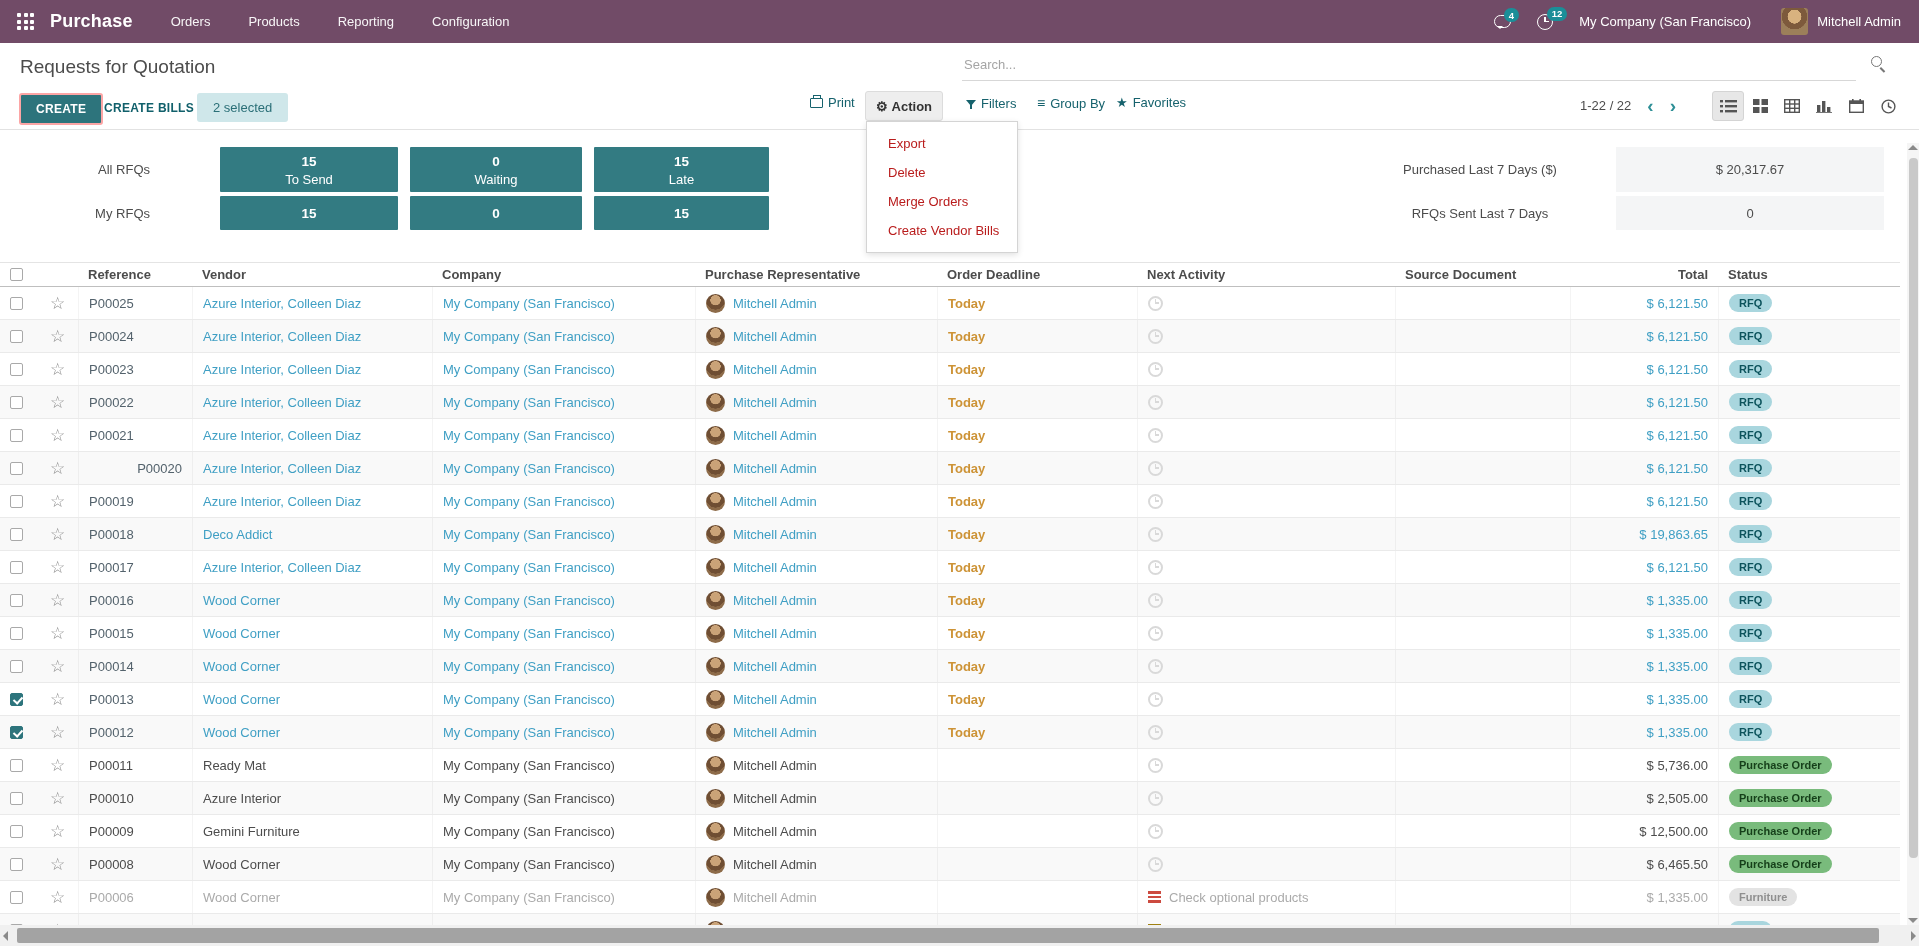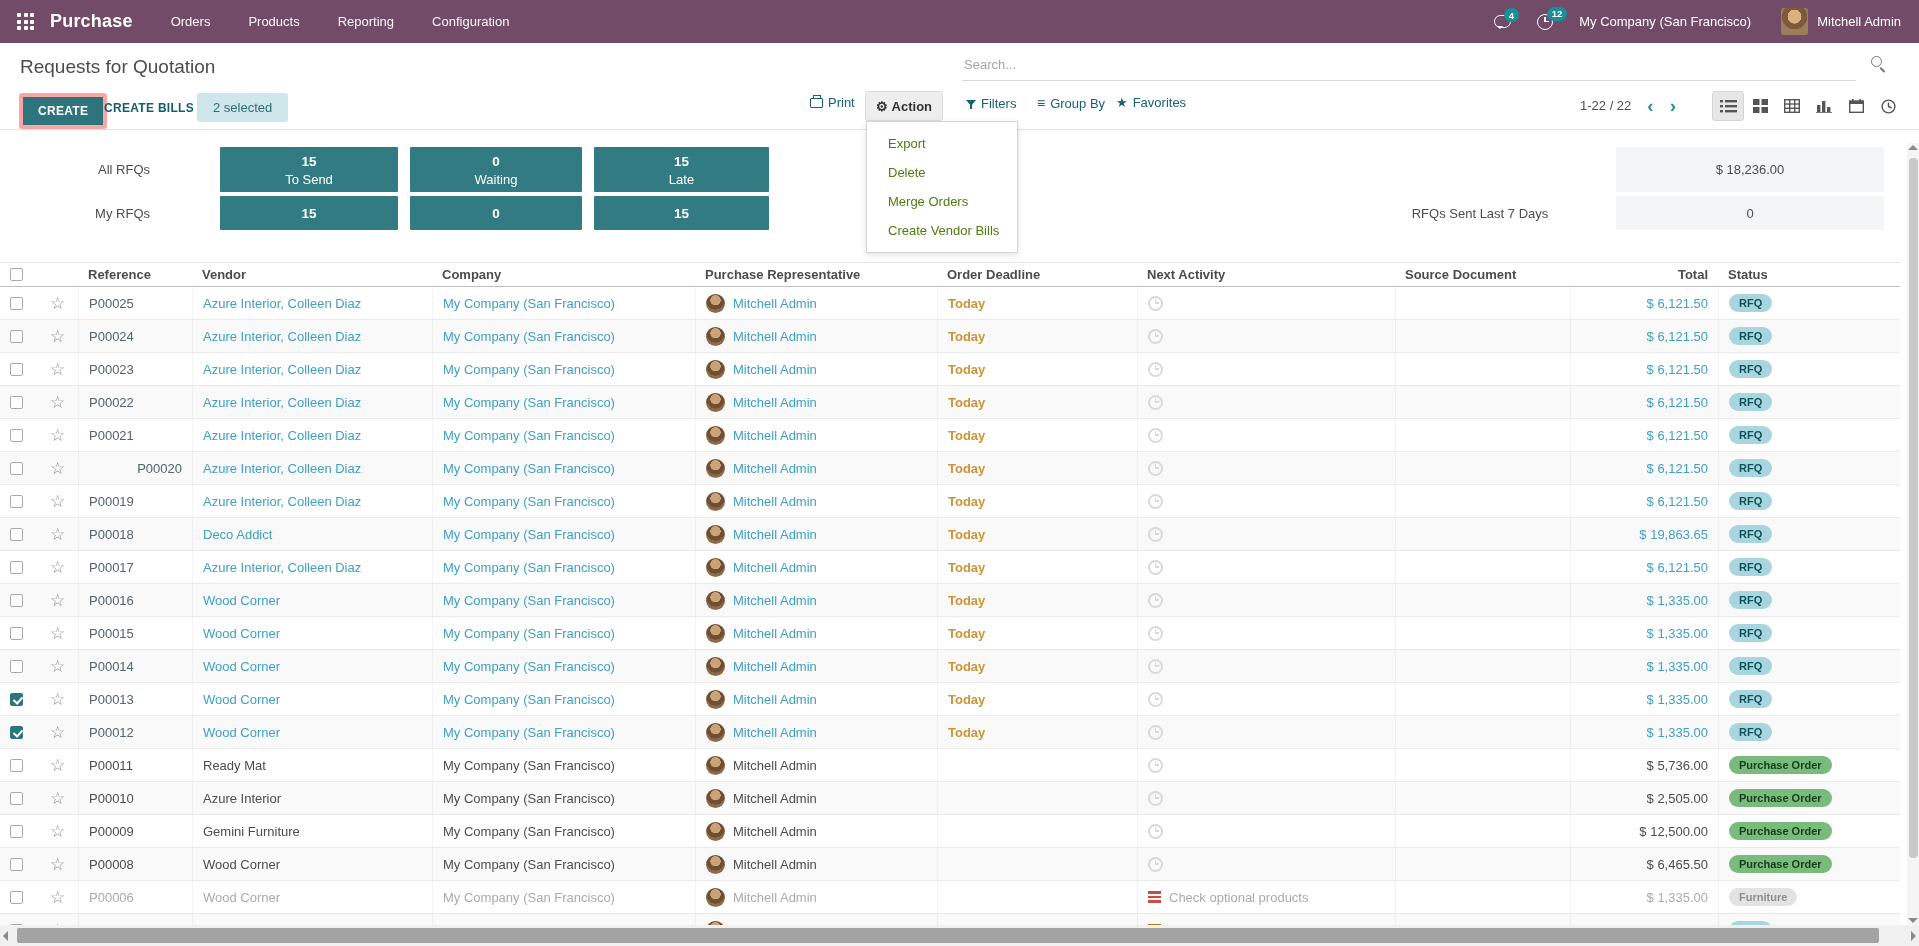--- a/index.html
+++ b/index.html
@@ -37,21 +37,21 @@
                       font-family:"Liberation Sans", sans-serif; }
   .search-box input::placeholder { color:#a5a5a5; }
   .mag { position:absolute; right:0; top:3px; width:11px; height:11px; border:1.8px solid #777;
          border-radius:50%; cursor:pointer; }
   .mag:after { content:""; position:absolute; left:9px; top:10px; width:6px; height:1.8px;
                background:#777; transform:rotate(45deg); transform-origin:0 0; }
 
   
   .ctrl-row { position:absolute; top:89px; left:0; width:1919px; height:41px; background:#fff;
               border-bottom:1px solid #e2e2e2; }
-  .btn-create { position:absolute; left:19px; top:4px; background:#2d747c; color:#fff; border:4px solid #fca5a5;
+  .btn-create { position:absolute; left:19px; top:4px; background:#2d747c; color:#fff; border:2px solid #fca5a5;
                 font-size:12px; font-weight:bold; padding:7px 15px; border-radius:3px; cursor:pointer; letter-spacing:.3px; }
   .btn-bills { position:absolute; left:92px; top:4px; background:transparent; border:none; color:#11606b;
                font-size:12px; font-weight:bold; padding:8px 12px; cursor:pointer; letter-spacing:.3px; }
   .sel-badge { position:absolute; left:197px; top:4px; background:#cfe7ea; color:#2a6f77;
                font-size:13px; padding:7px 16px; border-radius:3px; }
   .ctl-btn { position:absolute; top:6px; font-size:13px; color:#16626d; cursor:pointer; display:flex; align-items:center; gap:5px; }
   .printer { width:13px; height:10px; border:1.5px solid #16626d; border-radius:1px; position:relative; display:inline-block; }
   .printer:before { content:""; position:absolute; left:2px; top:-4px; width:6px; height:3px; border:1.5px solid #16626d; border-bottom:none; }
   .btn-action { position:absolute; left:865px; top:2px; width:78px; height:30px; background:#eeeeee;
                 border:1px solid #dcdcdc; border-radius:3px; display:flex; align-items:center; justify-content:center;
@@ -77,21 +77,21 @@
   .kpi-r2 { top:66px; height:34px; display:flex; align-items:center; justify-content:center; }
   .kpi-v { font-size:13.5px; font-weight:bold; line-height:19px; }
   .kpi-t { font-size:13px; line-height:17px; }
   .kpi-box { position:absolute; background:#f4f5f6; color:#4c4c4c; font-size:13px;
              display:flex; align-items:center; justify-content:center; }
   .kpi-mid-lab { position:absolute; font-size:13px; color:#4c4c4c; display:flex; align-items:center; justify-content:center; }
 
   
   .dropdown { position:absolute; left:866px; top:121px; width:152px; background:#fff;
               border:1px solid #d4d4d4; box-shadow:0 2px 6px rgba(0,0,0,.12); padding:7px 0; z-index:60; }
-  .dd-item { font-size:13px; color:#4d7c0f; padding:7px 0 7px 21px; cursor:pointer; }
+  .dd-item { font-size:13px; color:#b91c1c; padding:7px 0 7px 21px; cursor:pointer; }
 
   
   .tablewrap { position:absolute; top:262px; left:0; width:1900px; z-index:5; }
   .tr { display:flex; height:33px; align-items:center; border-bottom:1px solid #eaeaea; background:#fff; cursor:pointer; }
   .tr.even { background:#f9f9f9; }
   .thead { display:flex; height:25px; align-items:center; border-top:1px solid #e4e4e4;
            border-bottom:1px solid #bfbfbf; background:#fff; }
   .td, .th { padding:0 10px; overflow:hidden; white-space:nowrap; font-size:13px; height:100%;
              display:flex; align-items:center; }
   .th { font-weight:bold; color:#4c4c4c; cursor:pointer; }
@@ -296,22 +296,23 @@
     <div class="kpi-t">Waiting</div>
   </div>
   <div class="kpi-btn kpi-r1" style="left:594px; width:175px;">
     <div class="kpi-v">15</div>
     <div class="kpi-t">Late</div>
   </div>
   <div class="kpi-btn kpi-r2 kpi-v" style="left:220px; width:178px;">15</div>
   <div class="kpi-btn kpi-r2 kpi-v" style="left:410px; width:172px;">0</div>
   <div class="kpi-btn kpi-r2 kpi-v" style="left:594px; width:175px;">15</div>
 
+  <div class="kpi-mid-lab" style="left:1352px; width:256px; top:17px; height:45px;">Purchased Last 7 Days ($)</div>
   <div class="kpi-mid-lab" style="left:1352px; width:256px; top:66px; height:34px;">RFQs Sent Last 7 Days</div>
-  <div class="kpi-box" style="left:1616px; width:268px; top:17px; height:45px;">$ 18,236.00</div>
+  <div class="kpi-box" style="left:1616px; width:268px; top:17px; height:45px;">$ 20,317.67</div>
   <div class="kpi-box" style="left:1616px; width:268px; top:66px; height:34px;">0</div>
 </div>
 
 <div class="tablewrap">
   <div class="thead" id="thead">
       <div class="th" style="flex: 0 0 40px;">
         <span class="cb"></span>
       </div>
       <div class="th" style="flex: 0 0 38px;"></div>
       <div class="th" style="flex: 0 0 114px;">Reference</div>

